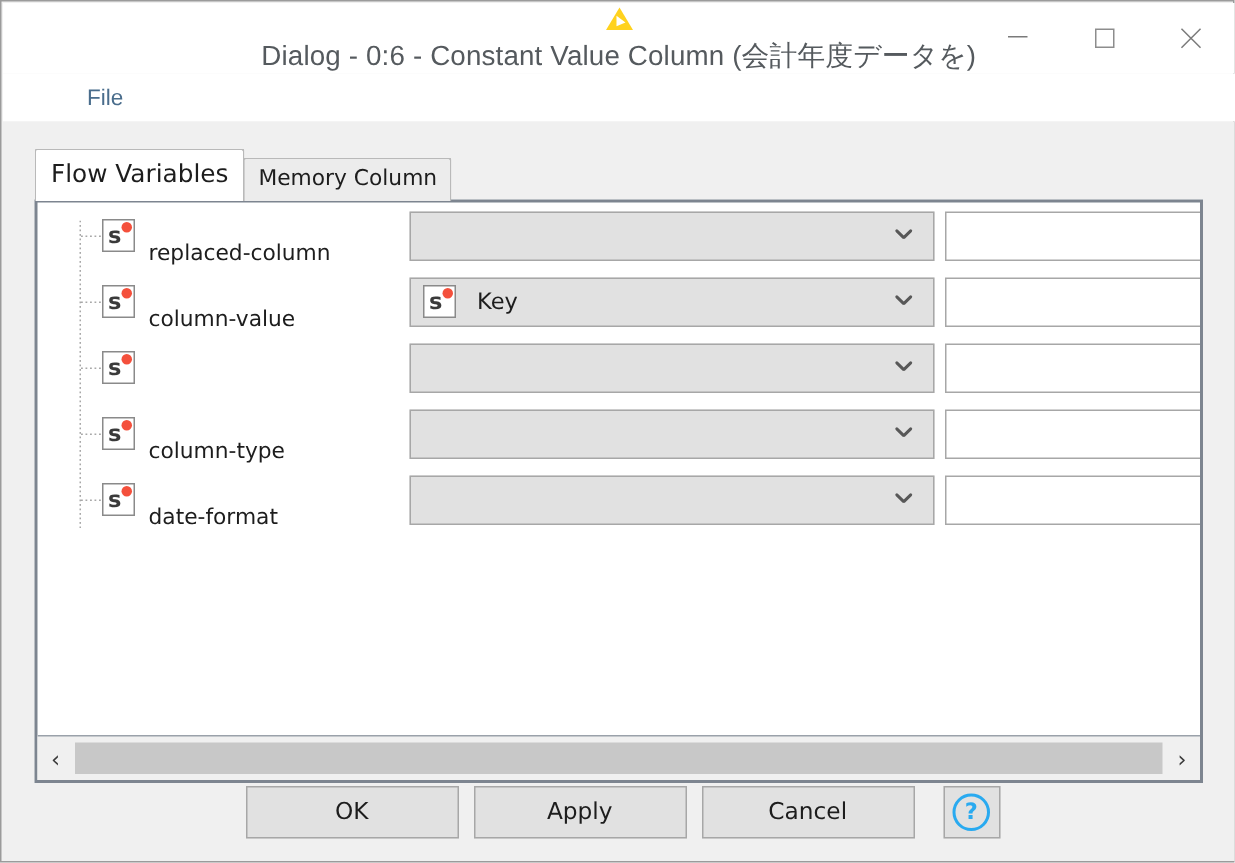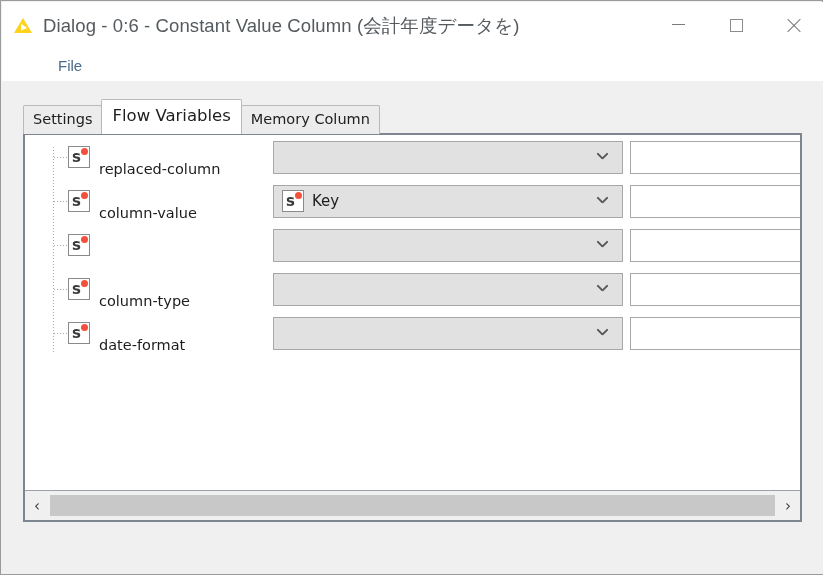--- a/index.html
+++ b/index.html
@@ -26,20 +26,21 @@
 
   
   .titlebar {
     position: absolute;
     left: 1px; top: 1px;
     width: 821px;
     height: 47px;
     background: #ffffff;
     display: flex;
     align-items: center;
+    flex-direction: column;
   }
   .title-icon {
     width: 22px; height: 22px;
     margin-left: 10px;
     margin-right: 9px;
     position: relative;
     flex: 0 0 auto;
   }
   .title-text {
     font-size: 18.5px;
@@ -252,21 +253,21 @@
     box-sizing: border-box;
     display: flex;
     align-items: center;
     padding-left: 8px;
   }
   .combo .combo-icon {
     width: 22px; height: 22px;
     flex: 0 0 auto;
   }
   .combo .combo-text {
-    margin-left: 8px;
+    margin-left: 14px;
     font-family: "DejaVu Sans", sans-serif;
     font-size: 15px;
     color: #1d1d1d;
     white-space: nowrap;
   }
   .chev {
     position: absolute;
     right: 14px;
     top: 11px;
     width: 11px;
@@ -404,21 +405,20 @@
     </div>
   </div>
 
   <div class="menubar">
     <div class="menu-item">File</div>
   </div>
 
   <div class="dialog-body">
 
     <div class="tabstrip">
-      <div class="tab">Settings</div>
       <div class="tab active">Flow Variables</div>
       <div class="tab">Memory Column</div>
     </div>
 
     <div class="panel">
       <div class="panel-inner">
 
         <div class="tree-line"></div>
 
         <div class="row" style="top:4px;">
@@ -498,15 +498,23 @@
 
       </div>
 
       <div class="hscroll">
         <div class="scroll-arrow">‹</div>
         <div class="scroll-thumb"></div>
         <div class="scroll-arrow">›</div>
       </div>
     </div>
 
+    <div class="buttonbar">
+      <div class="btn">OK</div>
+      <div class="btn">Apply</div>
+      <div class="btn">Cancel</div>
+      <div class="help-btn">
+        <span class="help-circle">?</span>
+      </div>
+    </div>
 
   </div>
 </div>
 
 </body></html>

